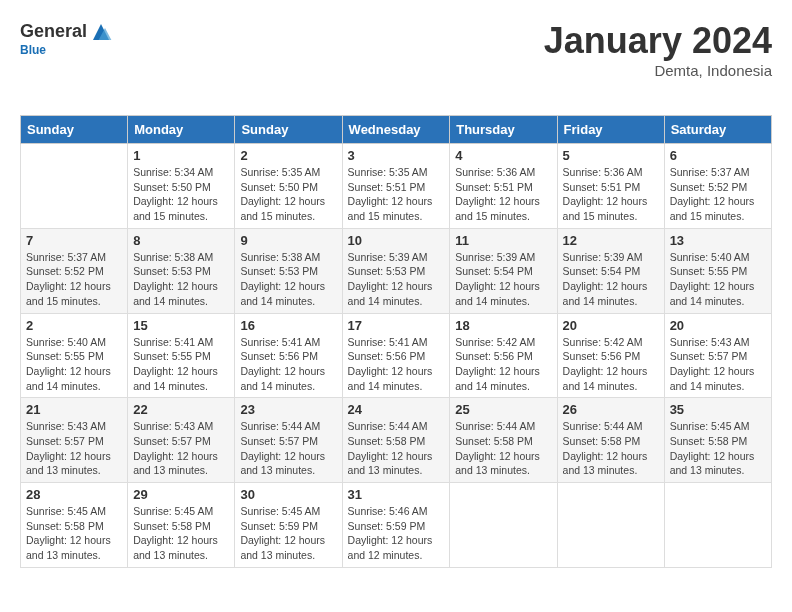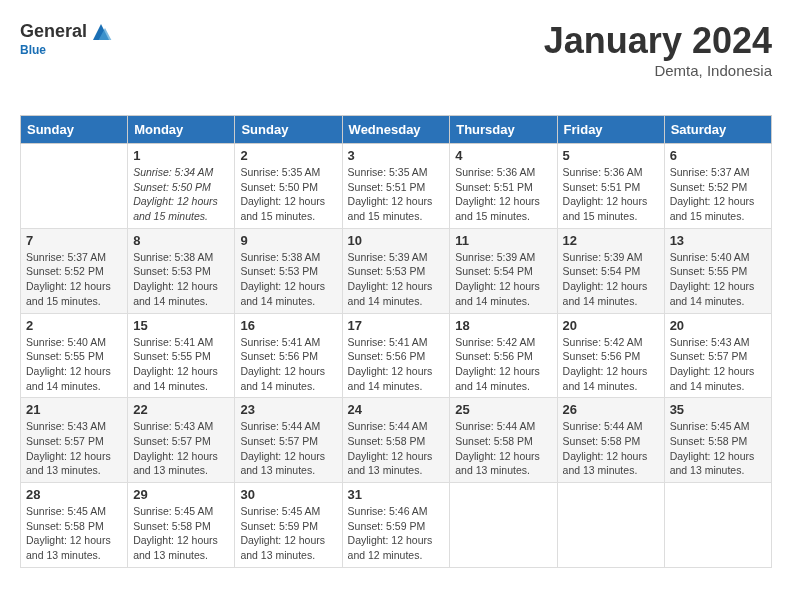--- a/index.html
+++ b/index.html
@@ -126,21 +126,21 @@
         <th>Thursday</th>
         <th>Friday</th>
         <th>Saturday</th>
       </tr>
   </thead>
   <tbody id="calendar-body">
       <tr>
         <td class="empty-cell"></td>
         <td>
           <span class="day-number">1</span>
-          <div class="day-info" style="white-space: pre-line; font-style: italic;">Sunrise: 5:34 AM
+          <div class="day-info" style="white-space: pre-line;">Sunrise: 5:34 AM
 Sunset: 5:50 PM
 Daylight: 12 hours
 and 15 minutes.</div>
         </td>
         <td>
           <span class="day-number">2</span>
           <div class="day-info" style="white-space: pre-line;">Sunrise: 5:35 AM
 Sunset: 5:50 PM
 Daylight: 12 hours
 and 15 minutes.</div>

